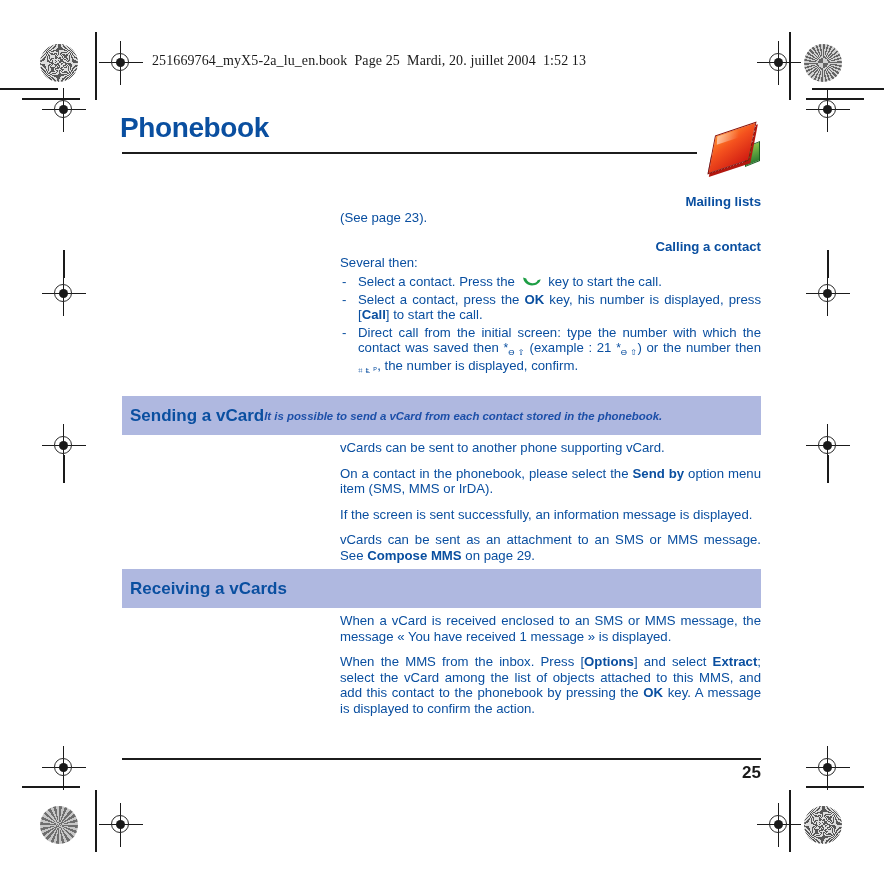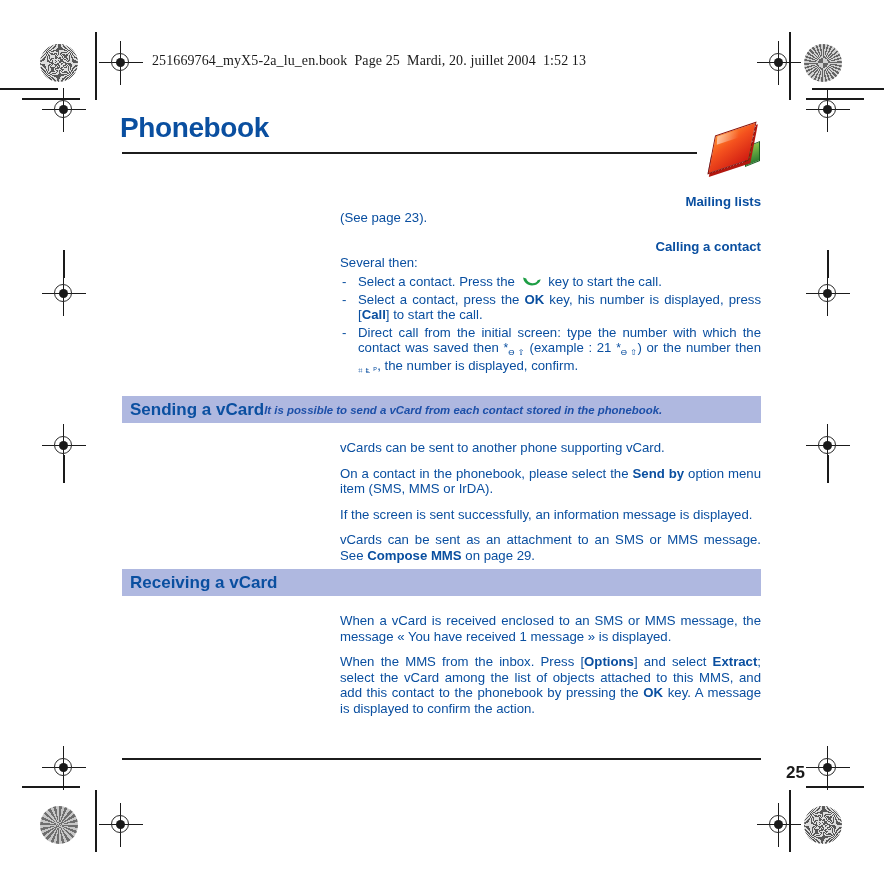--- a/index.html
+++ b/index.html
@@ -192,21 +192,21 @@
     position: relative;
     top: 3px;
     letter-spacing: .5px;
   }
 
   
   .band {
     position:absolute;
     left:122px;
     width: 639px;
-    height: 27px;
+    height: 39px;
     background:#AFB8E0;
     display:flex;
     align-items:center;
   }
   .band .band-title {
     font-size: 17px;
     font-weight: bold;
     color:#0A4FA0;
     margin-left: 8px;
     white-space: nowrap;
@@ -227,21 +227,20 @@
     background:#1c1c1c;
   }
   .page-number {
     position:absolute;
     left: 0; top: 763px;
     width: 761px;
     text-align: right;
     font-size: 17px;
     font-weight: bold;
     color:#1a1a1a;
-    margin-left:44px;
   }
 </style>
 </head>
 <body>
 
 <div class="marks">
 
   <div class="crop-line" style="left:95px; top:32px; width:1.5px; height:68px;"></div>
   <div class="crop-line" style="left:95px; top:790px; width:1.5px; height:62px;"></div>
   <div class="crop-line" style="left:789px; top:32px; width:1.5px; height:68px;"></div>
@@ -395,21 +394,21 @@
     <p class="para">vCards can be sent to another phone supporting vCard.</p>
 
     <p class="para"><span>On a contact in the phonebook, please select the </span><b>Send by</b><span> option menu item (SMS, MMS or IrDA).</span></p>
 
     <p class="para">If the screen is sent successfully, an information message is displayed.</p>
 
     <p class="para"><span>vCards can be sent as an attachment to an SMS or MMS message. See </span><b>Compose MMS</b><span> on page 29.</span></p>
   </div>
 
   <div class="band" style="top:569px;">
-    <span class="band-title">Receiving a vCard</span>
+    <span class="band-title">Receiving a vCards</span>
     <span class="band-note"></span>
   </div>
 
   <div class="col" style="top:613px;">
     <p class="para">When a vCard is received enclosed to an SMS or MMS message, the message « You have received 1 message » is displayed.</p>
 
     <p class="para"><span>When the MMS from the inbox. Press [</span><b>Options</b><span>] and select </span><b>Extract</b><span>; select the vCard among the list of objects attached to this MMS, and add this contact to the phonebook by pressing the </span><b>OK</b><span> key. A message is displayed to confirm the action.</span></p>
   </div>
 
   <div class="footer-rule"></div>

